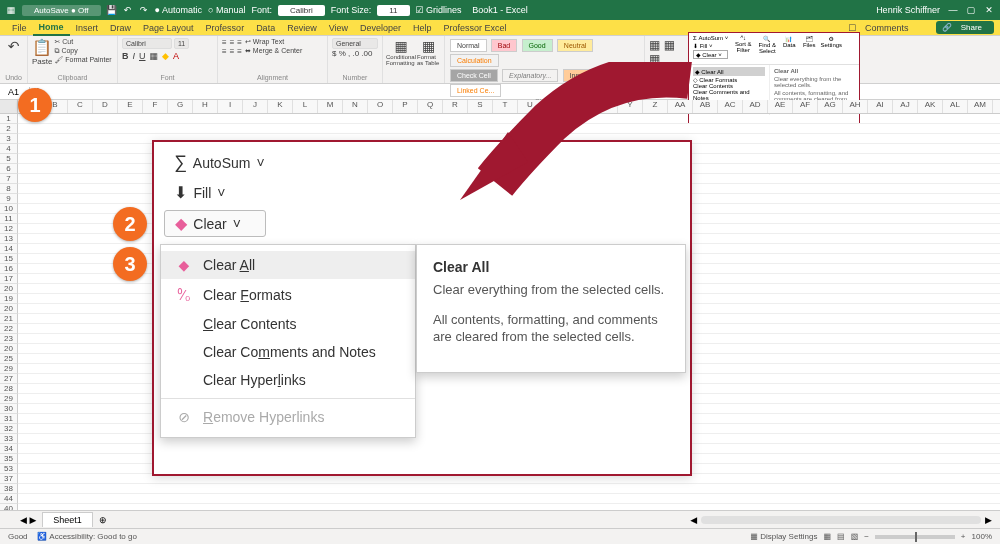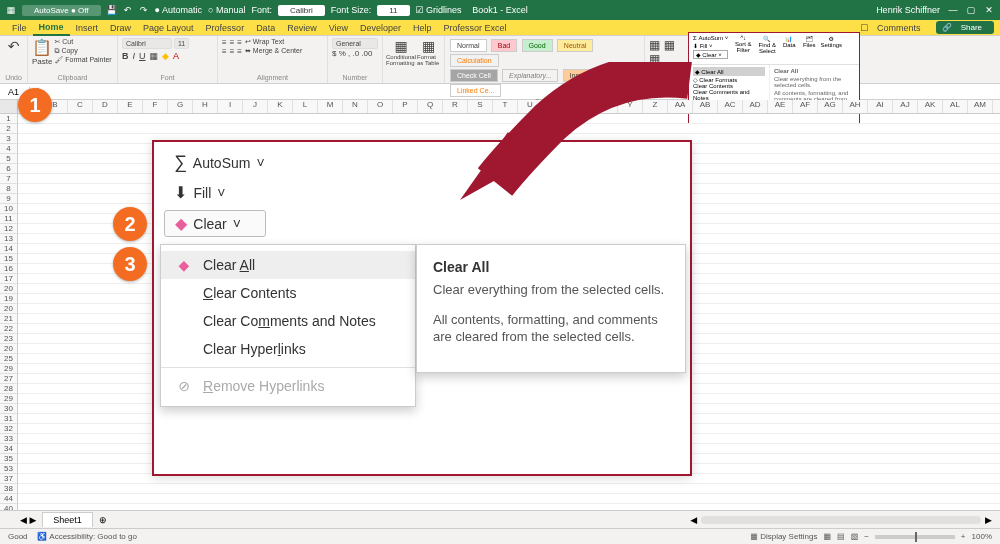--- a/index.html
+++ b/index.html
@@ -10,21 +10,21 @@
 .titlebar .left { display:flex; align-items:center; gap:6px;}
 .titlebar .center { position:absolute; left:50%; transform:translateX(-50%);}
 .titlebar .right { margin-left:auto; display:flex; align-items:center; gap:8px;}
 .tb-icon { width:10px; height:10px; display:inline-flex; align-items:center; justify-content:center; font-size:9px;}
 .pill { background:rgba(255,255,255,0.25); border-radius:2px; padding:1px 12px; font-size:8px;}
 
 
 .tabs { height:16px; background:#fde047; border-bottom:1px solid #d0d0d0; display:flex; align-items:center; padding:0 6px; font-size:9px; color:#444;}
 .tabs span { padding:2px 6px; cursor:pointer;}
 .tabs .active { border-bottom:2px solid #217346; color:#217346; font-weight:600;}
-.tabs .right { margin-left:auto; display:flex; gap:4px; align-items:center;}
+.tabs .right { margin-left:auto; display:flex; gap:16px; align-items:center;}
 .share-btn { background:#217346; color:#fff; padding:1px 8px; border-radius:3px; font-size:8px;}
 
 
 .ribbon { height:48px; background:#f3f2f1; border-bottom:1px solid #d0d0d0; display:flex; position:relative; font-size:8px; color:#444;}
 .ribbon-group { border-right:1px solid #e0e0e0; padding:2px 4px; display:flex; flex-direction:column; justify-content:space-between;}
 .ribbon-group .label { text-align:center; font-size:7px; color:#888; margin-top:auto;}
 .ribbon-row { display:flex; gap:2px; flex-wrap:wrap; max-width:100%;}
 .ribbon-btn { background:rgba(0,0,0,0.04); border:1px solid #ddd; padding:1px 3px; font-size:7px; border-radius:2px;}
 .style-cell { display:inline-block; padding:2px 6px; font-size:7px; border:1px solid #ccc; margin:1px;}
 
@@ -449,20 +449,24 @@
     </div>
   </div>
 </div>
 
 <div class="clear-menu">
   <div class="mi hover">
       <span class="ico" style="color:#e85f9b;">◆</span>
       <span>Clear <u>A</u>ll</span>
     </div>
   <div class="mi">
+      <span class="ico" style="color:#e85f9b;">⁰⁄₀</span>
+      <span>Clear <u>F</u>ormats</span>
+    </div>
+  <div class="mi">
       <span class="ico"></span>
       <span><u>C</u>lear Contents</span>
     </div>
   <div class="mi">
       <span class="ico"></span>
       <span>Clear Co<u>m</u>ments and Notes</span>
     </div>
   <div class="mi">
       <span class="ico"></span>
       <span>Clear Hyper<u>l</u>inks</span>

